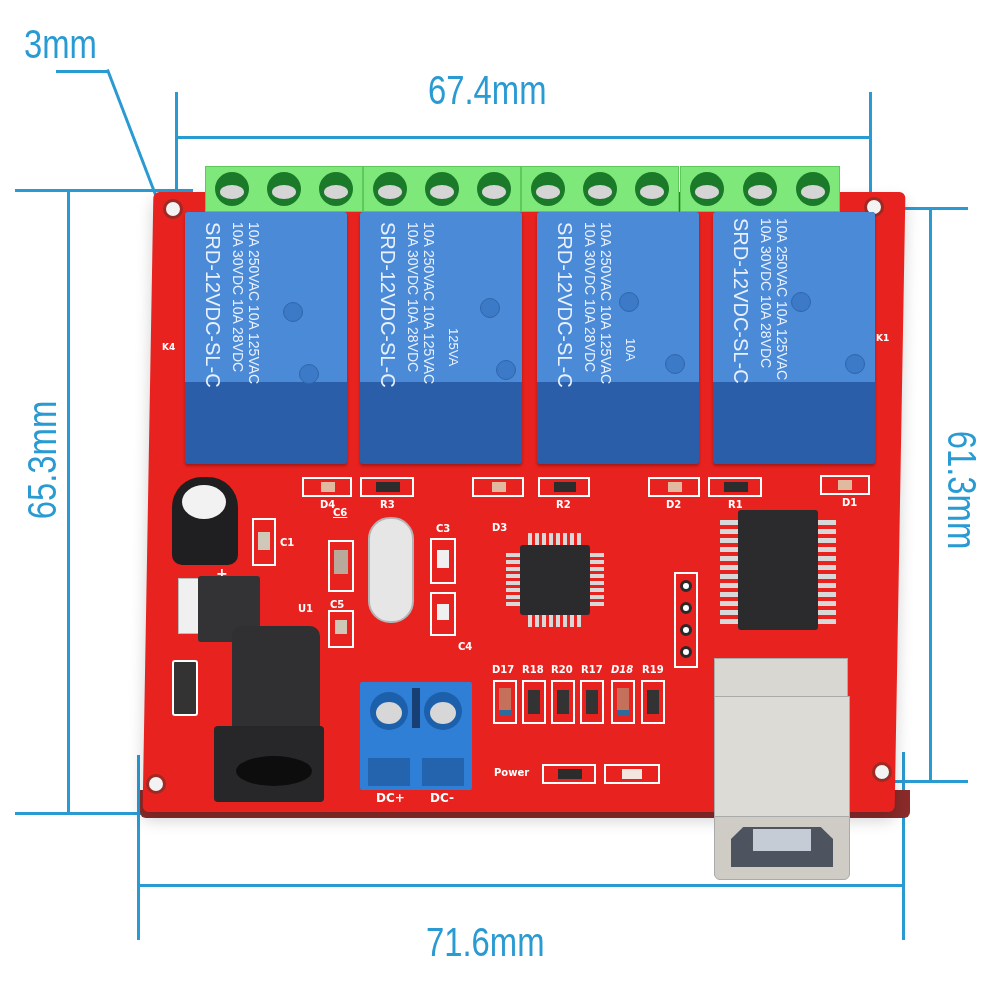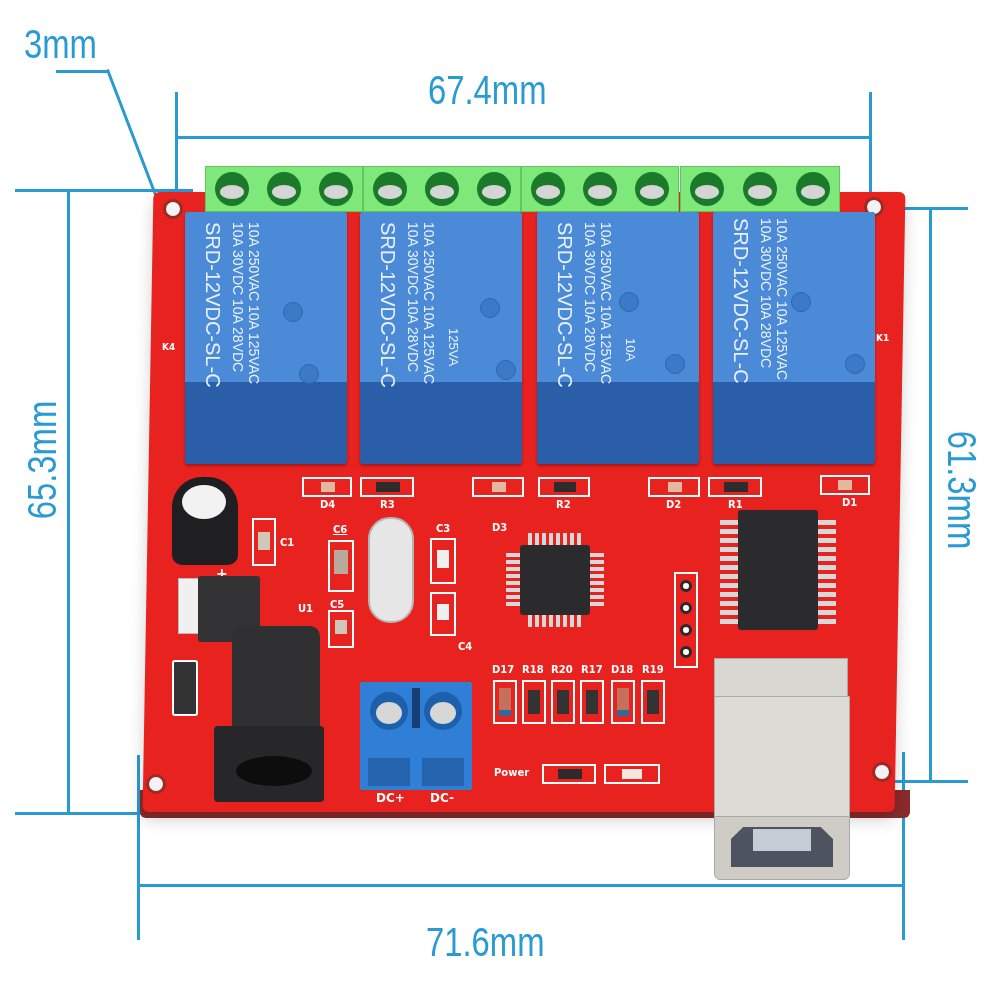--- a/index.html
+++ b/index.html
@@ -161,21 +161,21 @@
 
 <div class="cap" style="left:172px;top:477px;width:66px;height:88px;background:#1f1f22;border-radius:30px 30px 10px 10px;">
   <div style="position:absolute;left:10px;top:8px;width:44px;height:34px;border-radius:50%;background:#f2f2f2;"></div>
 </div>
 <div class="silk" style="left:216px;top:566px;font-size:14px;">+</div>
 
 <div class="smd" style="left:252px;top:518px;width:24px;height:48px;">
     <div style="position:absolute;left:4px;top:12px;width:12px;height:18px;background:#cfc8b8;"></div>
   </div>
 <div class="silk" style="left:280px;top:538px;">C1</div>
-<div class="silk" style="left:333px;top:525px;text-decoration:underline;">C6</div>
+<div class="silk" style="left:333px;top:508px;text-decoration:underline;">C6</div>
 <div class="smd" style="left:328px;top:540px;width:26px;height:52px;">
     <div style="position:absolute;left:4px;top:8px;width:14px;height:24px;background:#b9a99a;"></div>
   </div>
 <div class="silk" style="left:330px;top:600px;">C5</div>
 <div class="smd" style="left:328px;top:610px;width:26px;height:38px;">
     <div style="position:absolute;left:5px;top:8px;width:12px;height:14px;background:#cfc8b8;"></div>
   </div>
 <div class="silk" style="left:436px;top:524px;">C3</div>
 <div class="smd" style="left:430px;top:538px;width:26px;height:46px;">
     <div style="position:absolute;left:5px;top:10px;width:12px;height:18px;background:#f0f0f0;"></div>
@@ -225,21 +225,21 @@
 </div>
 
 <div class="chip" style="left:738px;top:510px;width:80px;height:120px;"></div>
 <div class="abs" style="left:720px;top:520px;width:18px;height:104px;background:repeating-linear-gradient(180deg,#d8d8d8 0 5px,transparent 5px 9px);"></div>
 <div class="abs" style="left:818px;top:520px;width:18px;height:104px;background:repeating-linear-gradient(180deg,#d8d8d8 0 5px,transparent 5px 9px);"></div>
 
 <div class="silk" style="left:492px;top:665px;">D17</div>
 <div class="silk" style="left:522px;top:665px;">R18</div>
 <div class="silk" style="left:551px;top:665px;">R20</div>
 <div class="silk" style="left:581px;top:665px;">R17</div>
-<div class="silk" style="left:611px;top:665px;">D18</div>
+<div class="silk" style="left:611px;top:665px;font-style:italic;">D18</div>
 <div class="silk" style="left:642px;top:665px;">R19</div>
 <div class="smd" style="left:493px;top:680px;width:24px;height:44px;">
     <div style="position:absolute;left:4px;top:6px;width:12px;height:28px;background:#c5705a;border-bottom:6px solid #2f6a9c;box-sizing:border-box;"></div>
   </div>
 <div class="smd" style="left:522px;top:680px;width:24px;height:44px;">
     <div style="position:absolute;left:4px;top:8px;width:12px;height:24px;background:#333;"></div>
   </div>
 <div class="smd" style="left:551px;top:680px;width:24px;height:44px;">
     <div style="position:absolute;left:4px;top:8px;width:12px;height:24px;background:#333;"></div>
   </div>

